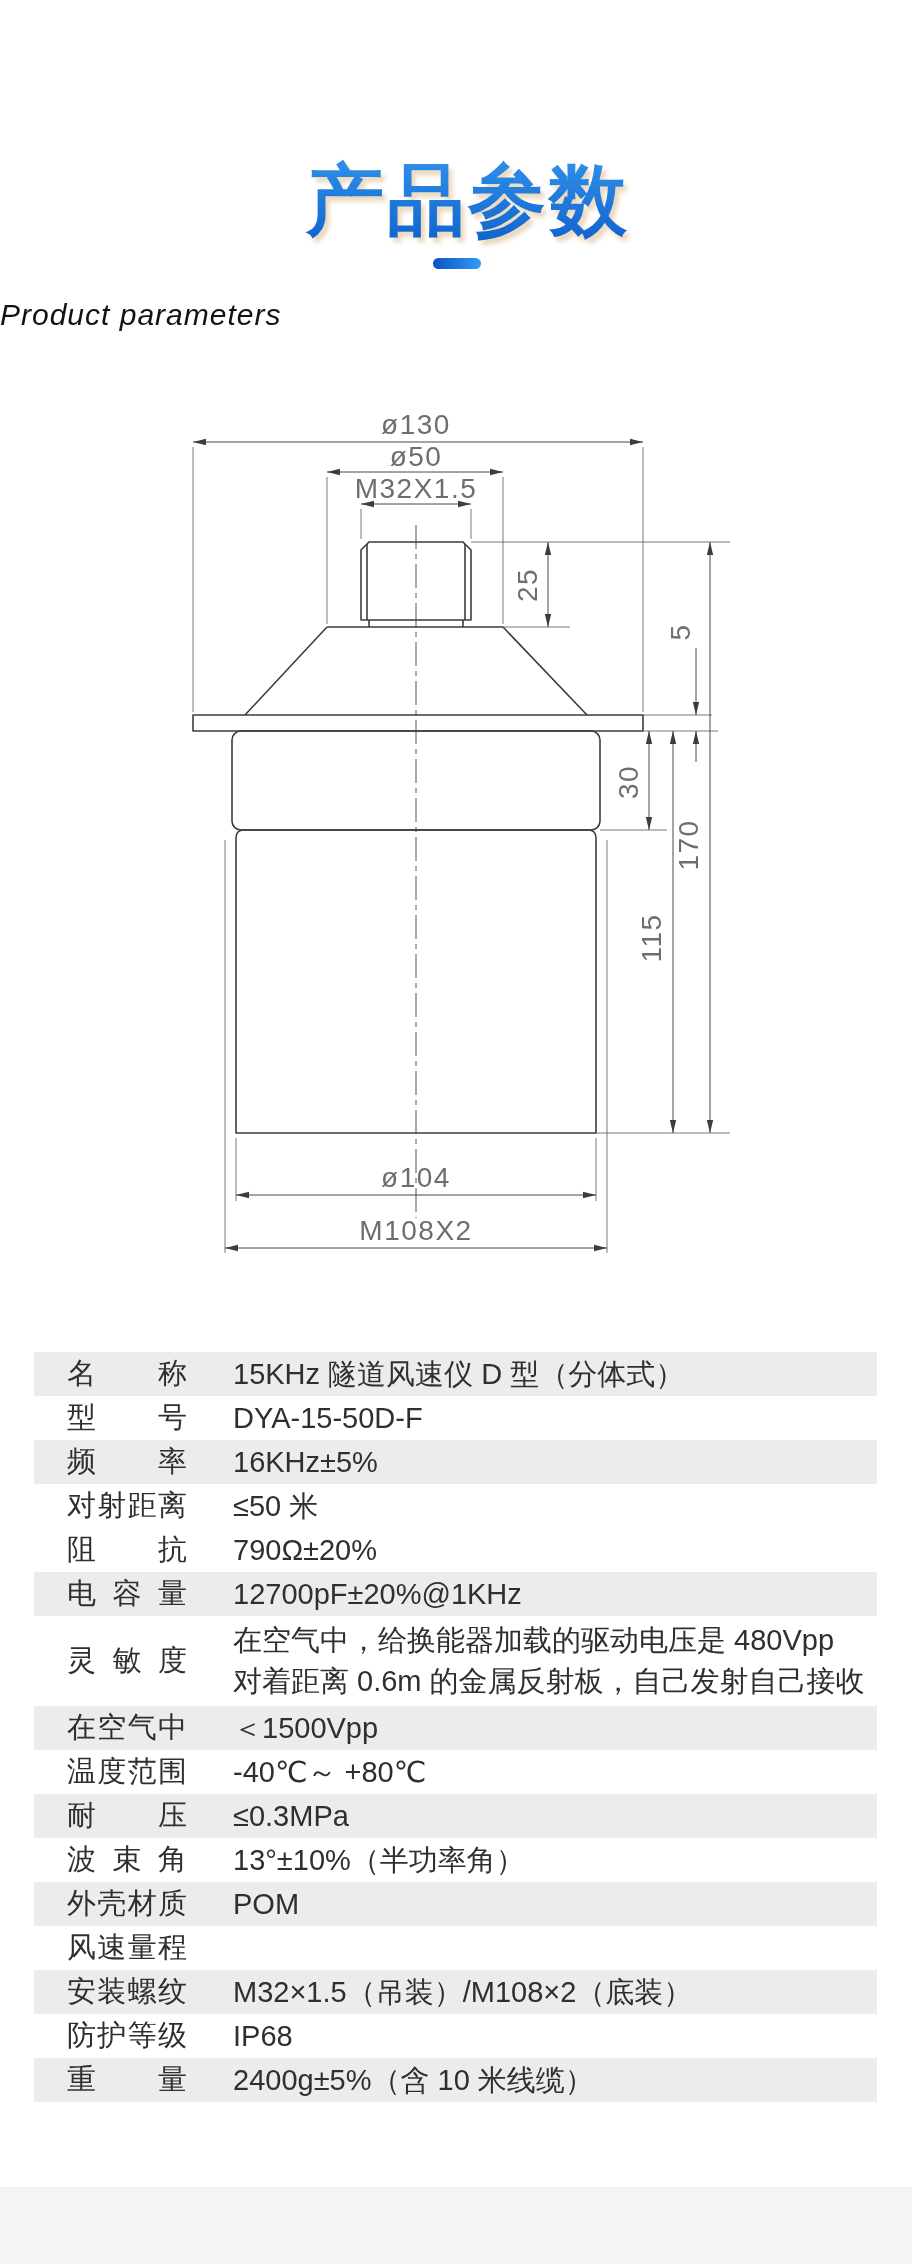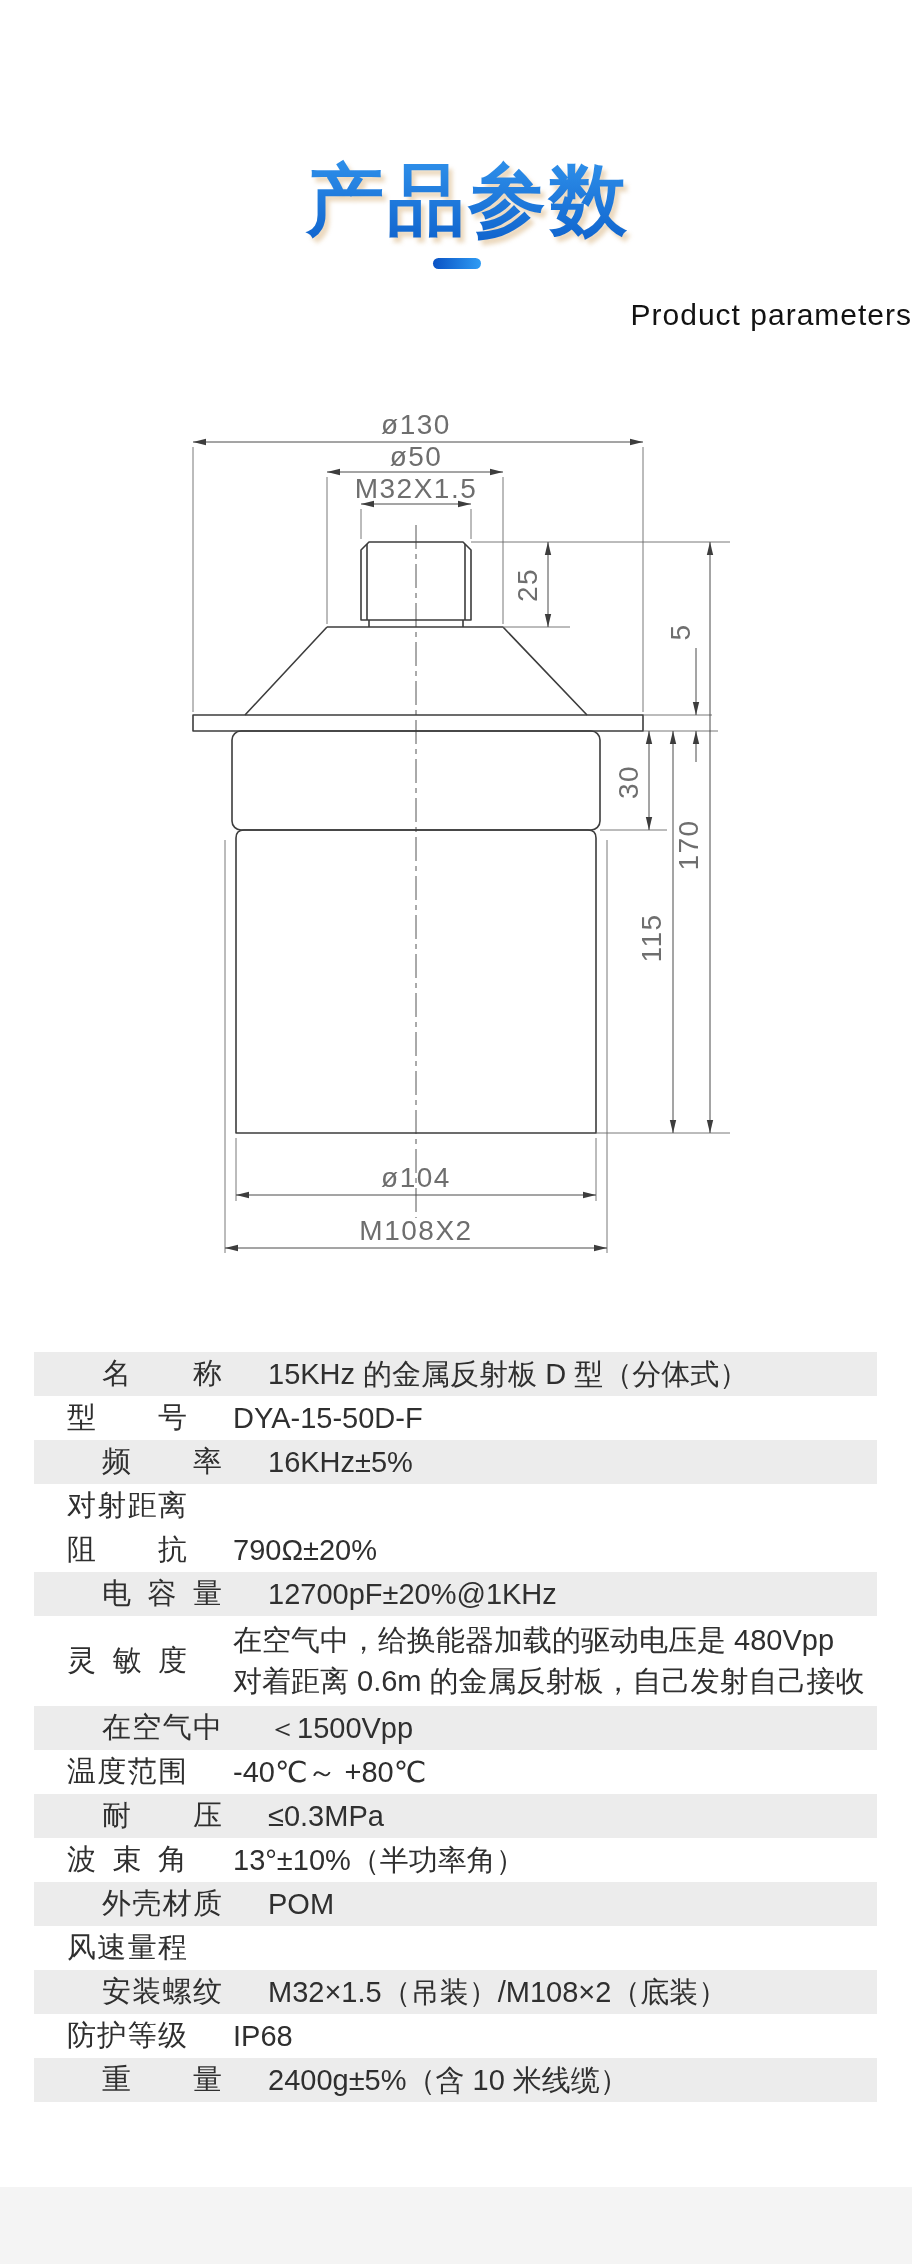--- a/index.html
+++ b/index.html
@@ -15,41 +15,41 @@
     background:linear-gradient(180deg,#2f90ea 0%,#0f63cd 100%);
     -webkit-background-clip:text;background-clip:text;
     color:transparent;-webkit-text-fill-color:transparent;
     filter:drop-shadow(4px 5px 2px rgba(231,209,178,0.85));
   }
   .title-dash{
     position:absolute;top:258px;left:433px;width:48px;height:11px;border-radius:6px;
     background:linear-gradient(90deg,#0a52c4 0%,#2f9cf4 100%);
   }
   .page-subtitle{
-    position:absolute;top:298px;left:0;width:100%;text-align:right;
-    font-size:30px;color:#121212;letter-spacing:1px;font-weight:500;
+    position:absolute;top:298px;left:0;width:100%;text-align:left;
+    font-size:30px;color:#121212;letter-spacing:1px;font-weight:500;font-style:italic;
   }
   
   .drawing{position:absolute;left:130px;top:390px;width:680px;height:900px;}
   .drawing .outline{stroke:#3d3d3d;stroke-width:1.6;fill:none;stroke-linejoin:round;}
   .drawing .dimline{stroke:#4a4a4a;stroke-width:1;fill:none;}
   .drawing .extline{stroke:#6a6a6a;stroke-width:0.9;fill:none;}
   .drawing .cline{stroke:#555555;stroke-width:1;fill:none;stroke-dasharray:24 5 5 5;}
   .drawing .arrow{fill:#3d3d3d;stroke:none;}
   .drawing text{
     fill:#6e6e6e;font-size:28px;letter-spacing:1.5px;
     font-family:"Liberation Sans","DejaVu Sans",sans-serif;font-weight:400;
   }
   
   .spec-table{position:absolute;top:1352px;left:34px;width:843px;}
   .spec-row{
     display:flex;align-items:center;min-height:44px;
     font-size:29px;color:#2f2f2f;background:transparent;
   }
-  .spec-row.shaded{background:#ececec;padding-left:35px;}
+  .spec-row.shaded{background:#ececec;}
   .spec-row .lbl{
     flex:none;margin-left:33px;width:120px;
     text-align:justify;text-align-last:justify;
   }
   .spec-row .val{margin-left:46px;flex:1;line-height:41px;}
   .spec-row.multi{padding:4px 0;}
   .footer-strip{
     position:absolute;left:0;top:2187px;width:912px;height:77px;background:#f4f4f4;
   }
 </style>
@@ -143,35 +143,36 @@
       <text x="531" y="548" transform="rotate(-90 531 548)">115</text>
       <text x="568" y="455" transform="rotate(-90 568 455)">170</text>
       <text x="286" y="797">ø104</text>
       <text x="286" y="850">M108X2</text>
     </g>
   </svg>
 
   <div class="spec-table" id="spec-table">
   <div class="spec-row shaded">
     <div class="lbl">名称</div>
-    <div class="val">15KHz 的金属反射板 D 型（分体式）</div>
+    <div class="val">15KHz 隧道风速仪 D 型（分体式）</div>
   </div>
 
   <div class="spec-row">
     <div class="lbl">型号</div>
     <div class="val">DYA-15-50D-F</div>
   </div>
 
   <div class="spec-row shaded">
     <div class="lbl">频率</div>
     <div class="val">16KHz±5%</div>
   </div>
 
   <div class="spec-row">
     <div class="lbl">对射距离</div>
+    <div class="val">≤50 米</div>
   </div>
 
 
   <div class="spec-row">
     <div class="lbl">阻抗</div>
     <div class="val">790Ω±20%</div>
   </div>
 
   <div class="spec-row shaded">
     <div class="lbl">电容量</div>

